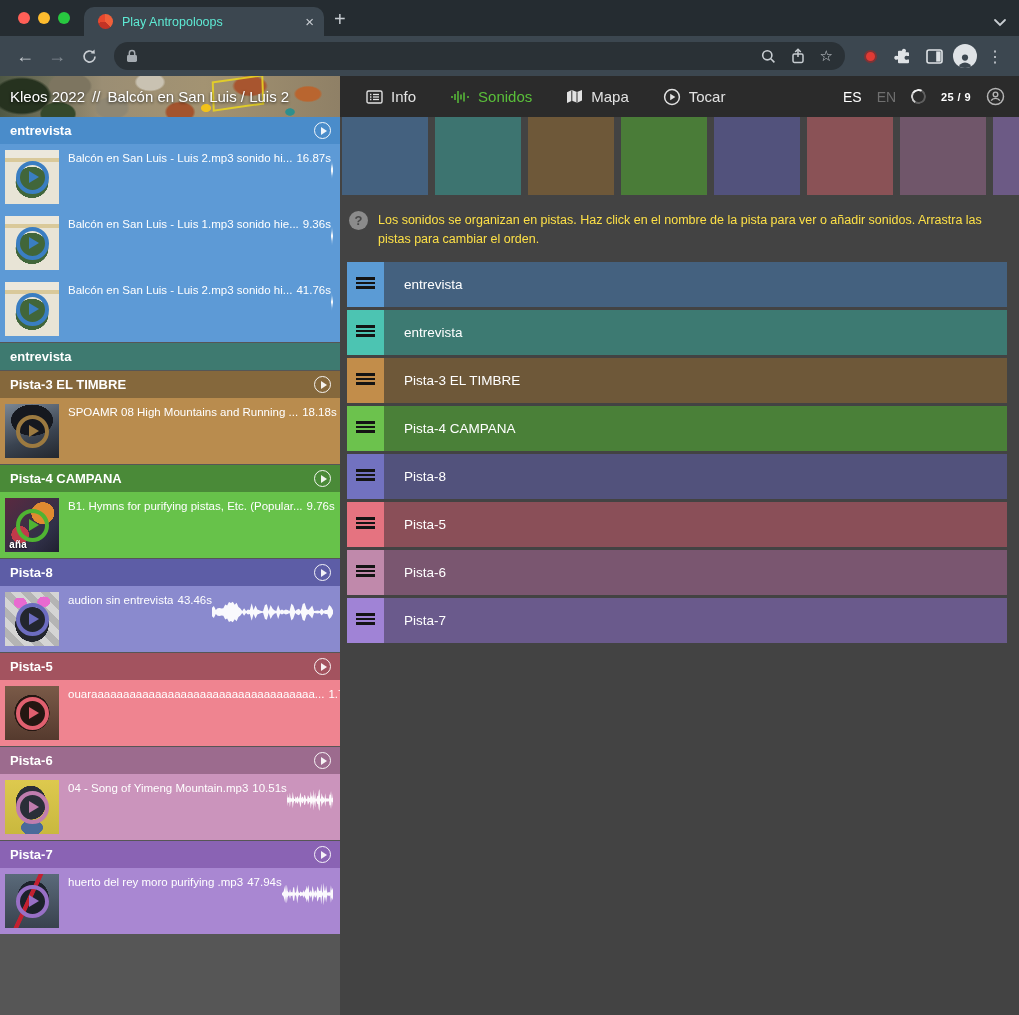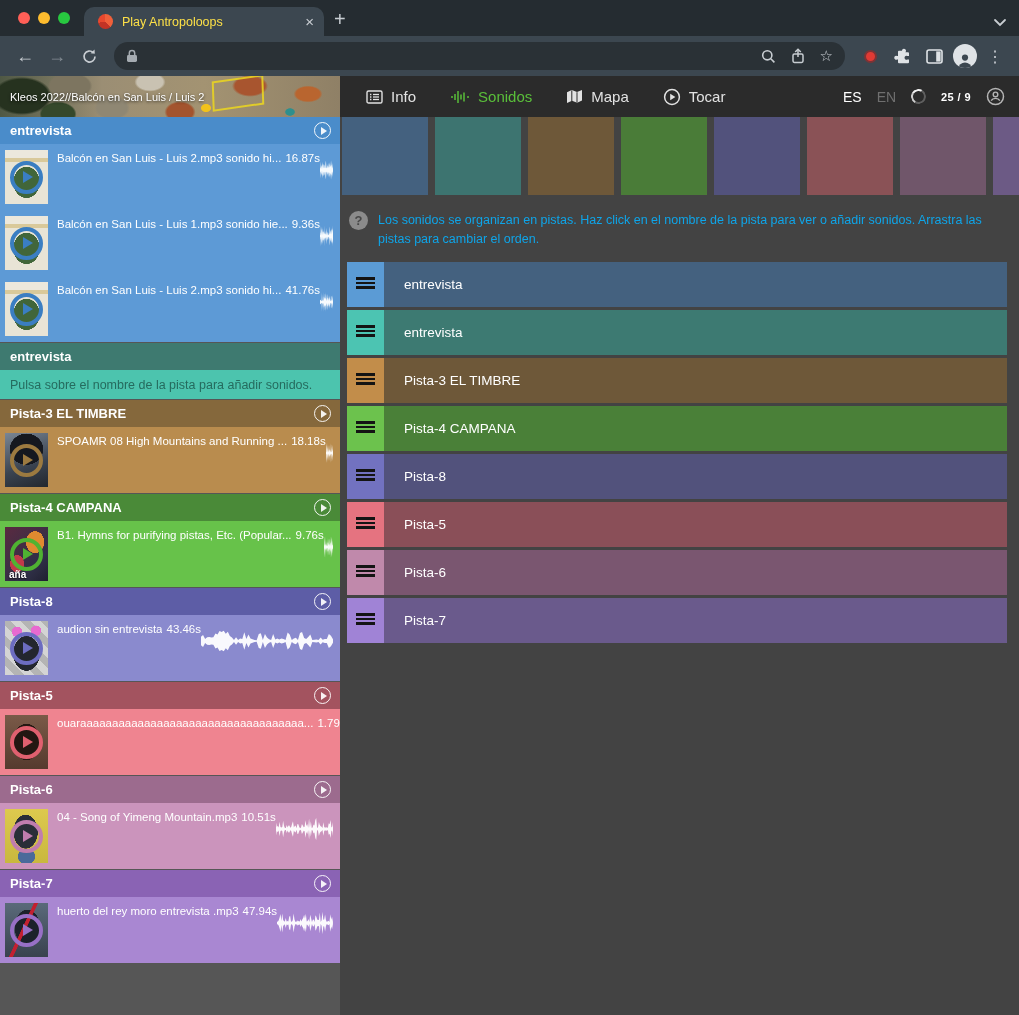--- a/index.html
+++ b/index.html
@@ -7,21 +7,21 @@
   body { font-family:"Liberation Sans", sans-serif; background:#454545; }
   .screen { position:relative; width:1019px; height:1015px; display:flex; flex-direction:column; }
 
   
   .tabstrip { height:36px; background:#252c31; display:flex; align-items:flex-end; position:relative; flex:0 0 auto; }
   .traffic { display:flex; gap:8px; align-items:center; height:36px; padding:0 14px 0 18px; }
   .dot { width:12px; height:12px; border-radius:50%; }
   .dot.red { background:#ff5f57; } .dot.yellow { background:#febc2e; } .dot.green { background:#28c840; }
   .tab { width:240px; height:29px; background:#3c4750; border-radius:10px 10px 0 0; display:flex; align-items:center; padding:0 10px 0 14px; gap:9px; }
   .favicon { width:15px; height:15px; border-radius:50%; background:conic-gradient(#f0603a 0 38%, #c23325 38% 72%, #e8482e 72% 100%); flex:0 0 auto; }
-  .tab-title { color:#fde047; font-size:12.5px; flex:1; white-space:nowrap; overflow:hidden; }
+  .tab-title { color:#5eead4; font-size:12.5px; flex:1; white-space:nowrap; overflow:hidden; }
   .tab-close { color:#c8cdd2; font-size:15px; line-height:1; cursor:default; }
   .newtab { color:#c8cdd2; font-size:20px; font-weight:300; margin:0 0 5px 10px; }
   .strip-chevron { position:absolute; right:12px; bottom:9px; }
 
   .toolbar { height:40px; background:#3c4750; display:flex; align-items:center; padding:0 12px; gap:6px; flex:0 0 auto; }
   .nav-arrow { color:#c8cdd2; font-size:18px; width:26px; text-align:center; }
   .nav-arrow.fwd { color:#848c93; }
   .tool-ic { width:26px; display:flex; justify-content:center; align-items:center; }
   .urlpill { flex:1; height:28px; margin:0 6px; background:#2a3136; border-radius:14px; display:flex; align-items:center; padding:0 12px; gap:8px; min-width:0; }
   .url-text { font-size:13px; white-space:nowrap; overflow:hidden; min-width:0; }
@@ -43,41 +43,41 @@
       radial-gradient(30px 18px at 250px 10px, #a8552f 0 50%, transparent 60%),
       radial-gradient(24px 14px at 308px 18px, #b9652f 0 50%, transparent 60%),
       radial-gradient(30px 20px at 112px 32px, #8f8773 0 50%, transparent 60%),
       radial-gradient(26px 18px at 180px 36px, #a3542e 0 50%, transparent 60%),
       radial-gradient(36px 22px at 70px 10px, #7d7560 0 55%, transparent 62%),
       radial-gradient(44px 28px at 22px 20px, #26321f 0 60%, transparent 68%),
       radial-gradient(30px 20px at 58px 38px, #35482b 0 55%, transparent 62%),
       linear-gradient(90deg, #4f5844, #9b8e74 30%, #a39372 60%, #8f8066);
   }
   .parcel-outline { position:absolute; left:212px; top:2px; width:52px; height:30px; border:2px solid #e8d322; transform:rotate(-8deg) skewX(-6deg); opacity:.9; }
-  .breadcrumb { position:relative; z-index:2; color:#fff; font-size:11px; white-space:nowrap; text-shadow:0 1px 3px rgba(0,0,0,.75); display:flex; align-items:flex-end; }
+  .breadcrumb { position:relative; z-index:2; color:#fff; font-size:15px; white-space:nowrap; text-shadow:0 1px 3px rgba(0,0,0,.75); display:flex; gap:7px; align-items:flex-end; }
   .appnav { display:flex; align-items:center; gap:34px; padding-left:26px; }
   .appnav-item { display:flex; align-items:center; gap:8px; color:#e2e2e2; font-size:15px; }
   .appnav-item.active { color:#5abf3a; }
   .appbar-right { margin-left:auto; display:flex; align-items:center; gap:15px; padding-right:14px; }
   .lang { font-size:14px; }
   .lang.on { color:#fff; } .lang.off { color:#6f6f6f; }
   .spinner { width:15px; height:15px; border-radius:50%; border:2.6px solid #5f5f5f; border-top-color:#f0f0f0; border-left-color:#cfcfcf; transform:rotate(-15deg); }
   .counter { color:#fff; font-size:11px; font-weight:700; letter-spacing:.4px; }
 
   
   .content { flex:1; display:flex; min-height:0; }
   .sidebar { width:340px; flex:0 0 auto; background:#565656; display:flex; flex-direction:column; overflow:hidden; }
   .track-section { margin-bottom:1px; }
   .track-header { height:27px; display:flex; align-items:center; padding:0 9px 0 10px; }
   .track-name { color:#fff; font-size:13px; font-weight:700; flex:1; white-space:nowrap; overflow:hidden; }
   .play-circle { width:17px; height:17px; border:1.6px solid rgba(255,255,255,.92); border-radius:50%; position:relative; flex:0 0 auto; }
   .play-circle::after { content:''; position:absolute; left:5.6px; top:3.8px; border-left:6px solid rgba(255,255,255,.92); border-top:4px solid transparent; border-bottom:4px solid transparent; }
   .track-note { min-height:29px; display:flex; align-items:center; padding:4px 10px; font-size:12.5px; }
   .clip { display:flex; padding:6px 7px 6px 5px; gap:9px; height:66px; }
-  .thumb { width:43px; height:54px; flex:0 0 auto; position:relative; overflow:hidden; }
+  .thumb { width:54px; height:54px; flex:0 0 auto; position:relative; overflow:hidden;font-family:Liberation Mono, monospace; }
   .ring-wrap { position:absolute; inset:0; display:flex; align-items:center; justify-content:center; }
   .ring { width:33px; height:33px; border:4px solid var(--accent); border-radius:50%; display:flex; align-items:center; justify-content:center; }
   .ring::after { content:''; margin-left:3px; border-left:10px solid var(--accent); border-top:6.5px solid transparent; border-bottom:6.5px solid transparent; }
   .thumb-text { position:absolute; left:4px; bottom:1px; color:#fff; font-size:10px; font-weight:700; text-shadow:0 1px 2px rgba(0,0,0,.8); z-index:2; }
   .clip-body { flex:1; min-width:0; display:flex; flex-direction:row; padding-top:2px; }
   .clip-top { display:flex; align-items:baseline; gap:4px; }
   .clip-title { color:#fff; font-size:11.5px; flex:1; white-space:nowrap; overflow:hidden; text-overflow:clip; }
   .clip-dur { color:#fff; font-size:11.5px; flex:0 0 auto; }
   .wave { width:100%; height:26px; margin-top:5px; display:block; }
 
@@ -106,21 +106,21 @@
   .thumb-warrior-dark { background:
       linear-gradient(115deg, transparent 42%, #c22030 43% 48%, transparent 49%),
       radial-gradient(56% 62% at 52% 45%, #1c222b 0 52%, transparent 53%),
       linear-gradient(#5a6a7a, #39424e); }
 
   .main { flex:1; background:#434343; min-width:0; display:flex; flex-direction:column; overflow:hidden; }
   .swatch-row { display:flex; gap:7px; padding-left:2px; height:78px; flex:0 0 auto; overflow:hidden; }
   .swatch { flex:0 0 86px; height:78px; }
   .hint-row { display:flex; gap:10px; margin:16px 14px 0 9px; align-items:flex-start; }
   .hint-icon { width:19px; height:19px; border-radius:50%; background:#8b8b8b; color:#474747; font-size:13px; font-weight:700; display:flex; align-items:center; justify-content:center; flex:0 0 auto; }
-  .hint-text { color:#0ea5e9; font-size:12.5px; line-height:1.5; max-width:648px; }
+  .hint-text { color:#fde047; font-size:12.5px; line-height:1.5; max-width:648px; }
   .rowlist { margin:13px 12px 0 7px; }
   .trackrow { display:flex; height:45px; margin-bottom:3px; }
   .row-handle { width:37px; flex:0 0 auto; display:flex; align-items:center; justify-content:center; }
   .grip { width:19px; height:14px; background:repeating-linear-gradient(to bottom, #141414 0 2.6px, transparent 2.6px 4.7px); }
   .row-body { flex:1; display:flex; align-items:center; padding-left:20px; }
   .row-label { color:#fff; font-size:13.5px; }
 
   svg { display:block; }
 </style>
 </head>
@@ -320,21 +320,20 @@
               <svg viewBox="0 0 220 26" preserveAspectRatio="none" class="wave">
                 <polygon points="0.0,10.1 3.4,11.8 6.9,10.5 10.3,11.1 13.8,11.0 17.2,11.6 20.6,3.0 24.1,12.1 27.5,11.7 30.9,12.2 34.4,11.6 37.8,11.6 41.3,11.7 44.7,10.0 48.1,4.9 51.6,12.2 55.0,2.9 58.4,11.2 61.9,11.7 65.3,7.2 68.8,9.8 72.2,7.5 75.6,9.9 79.1,8.6 82.5,5.1 85.9,5.3 89.4,9.3 92.8,9.4 96.3,9.6 99.7,3.1 103.1,11.7 106.6,5.1 110.0,9.2 113.4,12.1 116.9,10.2 120.3,8.4 123.8,9.4 127.2,5.1 130.6,6.4 134.1,11.6 137.5,6.2 140.9,11.7 144.4,9.8 147.8,9.0 151.3,11.9 154.7,7.8 158.1,9.6 161.6,5.9 165.0,11.0 168.4,6.2 171.9,11.1 175.3,10.0 178.8,12.0 182.2,11.9 185.6,12.1 189.1,10.8 192.5,11.9 195.9,6.7 199.4,7.2 202.8,8.5 206.3,5.9 209.7,12.1 213.1,8.1 216.6,12.2 220.0,7.7 220.0,18.3 216.6,13.8 213.1,17.9 209.7,13.9 206.3,20.1 202.8,17.5 199.4,18.8 195.9,19.3 192.5,14.1 189.1,15.2 185.6,13.9 182.2,14.1 178.8,14.0 175.3,16.0 171.9,14.9 168.4,19.8 165.0,15.0 161.6,20.1 158.1,16.4 154.7,18.2 151.3,14.1 147.8,17.0 144.4,16.2 140.9,14.3 137.5,19.8 134.1,14.4 130.6,19.6 127.2,20.9 123.8,16.6 120.3,17.6 116.9,15.8 113.4,13.9 110.0,16.8 106.6,20.9 103.1,14.3 99.7,22.9 96.3,16.4 92.8,16.6 89.4,16.7 85.9,20.7 82.5,20.9 79.1,17.4 75.6,16.1 72.2,18.5 68.8,16.2 65.3,18.8 61.9,14.3 58.4,14.8 55.0,23.1 51.6,13.8 48.1,21.1 44.7,16.0 41.3,14.3 37.8,14.4 34.4,14.4 30.9,13.8 27.5,14.3 24.1,13.9 20.6,23.0 17.2,14.4 13.8,15.0 10.3,14.9 6.9,15.5 3.4,14.2 0.0,15.9" fill="#ffffff" opacity="0.95"></polygon>
               </svg>
             </div>
           </div>
         </div>
         <div class="track-section">
           <div class="track-header" style="background: rgb(62, 122, 112);">
             <span class="track-name">entrevista</span>
           </div>
-          <div class="track-note" style="background: rgb(76, 196, 174); color: rgb(37, 107, 94);">Pulsa sobre el nombre de la pista para añadir sonidos.</div>
         </div>
         <div class="track-section">
           <div class="track-header" style="background: rgb(133, 104, 60);">
             <span class="track-name">Pista-3 EL TIMBRE</span>
             <span class="play-circle"></span>
           </div>
           <div class="clip" style="background: rgb(185, 140, 78);">
             <div class="thumb thumb-anime-dark">
               <div class="ring-wrap">
                 <div class="ring" style="--accent: #9c7a40;"></div>
@@ -446,21 +445,21 @@
             <span class="play-circle"></span>
           </div>
           <div class="clip" style="background: rgb(169, 135, 210);">
             <div class="thumb thumb-warrior-dark">
               <div class="ring-wrap">
                 <div class="ring" style="--accent: #9870c6;"></div>
               </div>
             </div>
             <div class="clip-body">
               <div class="clip-top">
-                <span class="clip-title">huerto del rey moro entrevista .mp3</span>
+                <span class="clip-title">huerto del rey moro purifying .mp3</span>
                 <span class="clip-dur">47.94s</span>
               </div>
               <svg viewBox="0 0 220 26" preserveAspectRatio="none" class="wave">
                 <polygon points="0.0,11.7 3.4,11.4 6.9,10.3 10.3,7.5 13.8,4.0 17.2,11.1 20.6,3.4 24.1,9.8 27.5,11.2 30.9,11.5 34.4,8.1 37.8,11.6 41.3,11.1 44.7,11.6 48.1,6.7 51.6,5.8 55.0,11.5 58.4,11.8 61.9,10.3 65.3,3.5 68.8,9.5 72.2,11.8 75.6,12.0 79.1,10.3 82.5,11.5 85.9,10.7 89.4,11.8 92.8,9.0 96.3,11.5 99.7,9.3 103.1,8.1 106.6,4.8 110.0,8.4 113.4,3.8 116.9,11.6 120.3,11.1 123.8,8.9 127.2,11.9 130.6,4.7 134.1,8.3 137.5,12.1 140.9,9.8 144.4,9.5 147.8,11.9 151.3,5.2 154.7,6.7 158.1,9.4 161.6,10.0 165.0,9.8 168.4,2.6 171.9,12.0 175.3,10.2 178.8,1.8 182.2,9.7 185.6,9.6 189.1,4.6 192.5,10.0 195.9,12.1 199.4,11.3 202.8,10.7 206.3,12.1 209.7,4.2 213.1,9.5 216.6,6.7 220.0,11.8 220.0,14.2 216.6,19.3 213.1,16.5 209.7,21.8 206.3,13.9 202.8,15.3 199.4,14.7 195.9,13.9 192.5,16.0 189.1,21.4 185.6,16.4 182.2,16.3 178.8,24.2 175.3,15.8 171.9,14.0 168.4,23.4 165.0,16.2 161.6,16.0 158.1,16.6 154.7,19.3 151.3,20.8 147.8,14.1 144.4,16.5 140.9,16.2 137.5,13.9 134.1,17.7 130.6,21.3 127.2,14.1 123.8,17.1 120.3,14.9 116.9,14.4 113.4,22.2 110.0,17.6 106.6,21.2 103.1,17.9 99.7,16.7 96.3,14.5 92.8,17.0 89.4,14.2 85.9,15.3 82.5,14.5 79.1,15.7 75.6,14.0 72.2,14.2 68.8,16.5 65.3,22.5 61.9,15.7 58.4,14.2 55.0,14.5 51.6,20.2 48.1,19.3 44.7,14.4 41.3,14.9 37.8,14.4 34.4,17.9 30.9,14.5 27.5,14.8 24.1,16.2 20.6,22.6 17.2,14.9 13.8,22.0 10.3,18.5 6.9,15.7 3.4,14.6 0.0,14.3" fill="#ffffff" opacity="0.95"></polygon>
               </svg>
             </div>
           </div>
         </div>
       </div>
     <div class="main">

